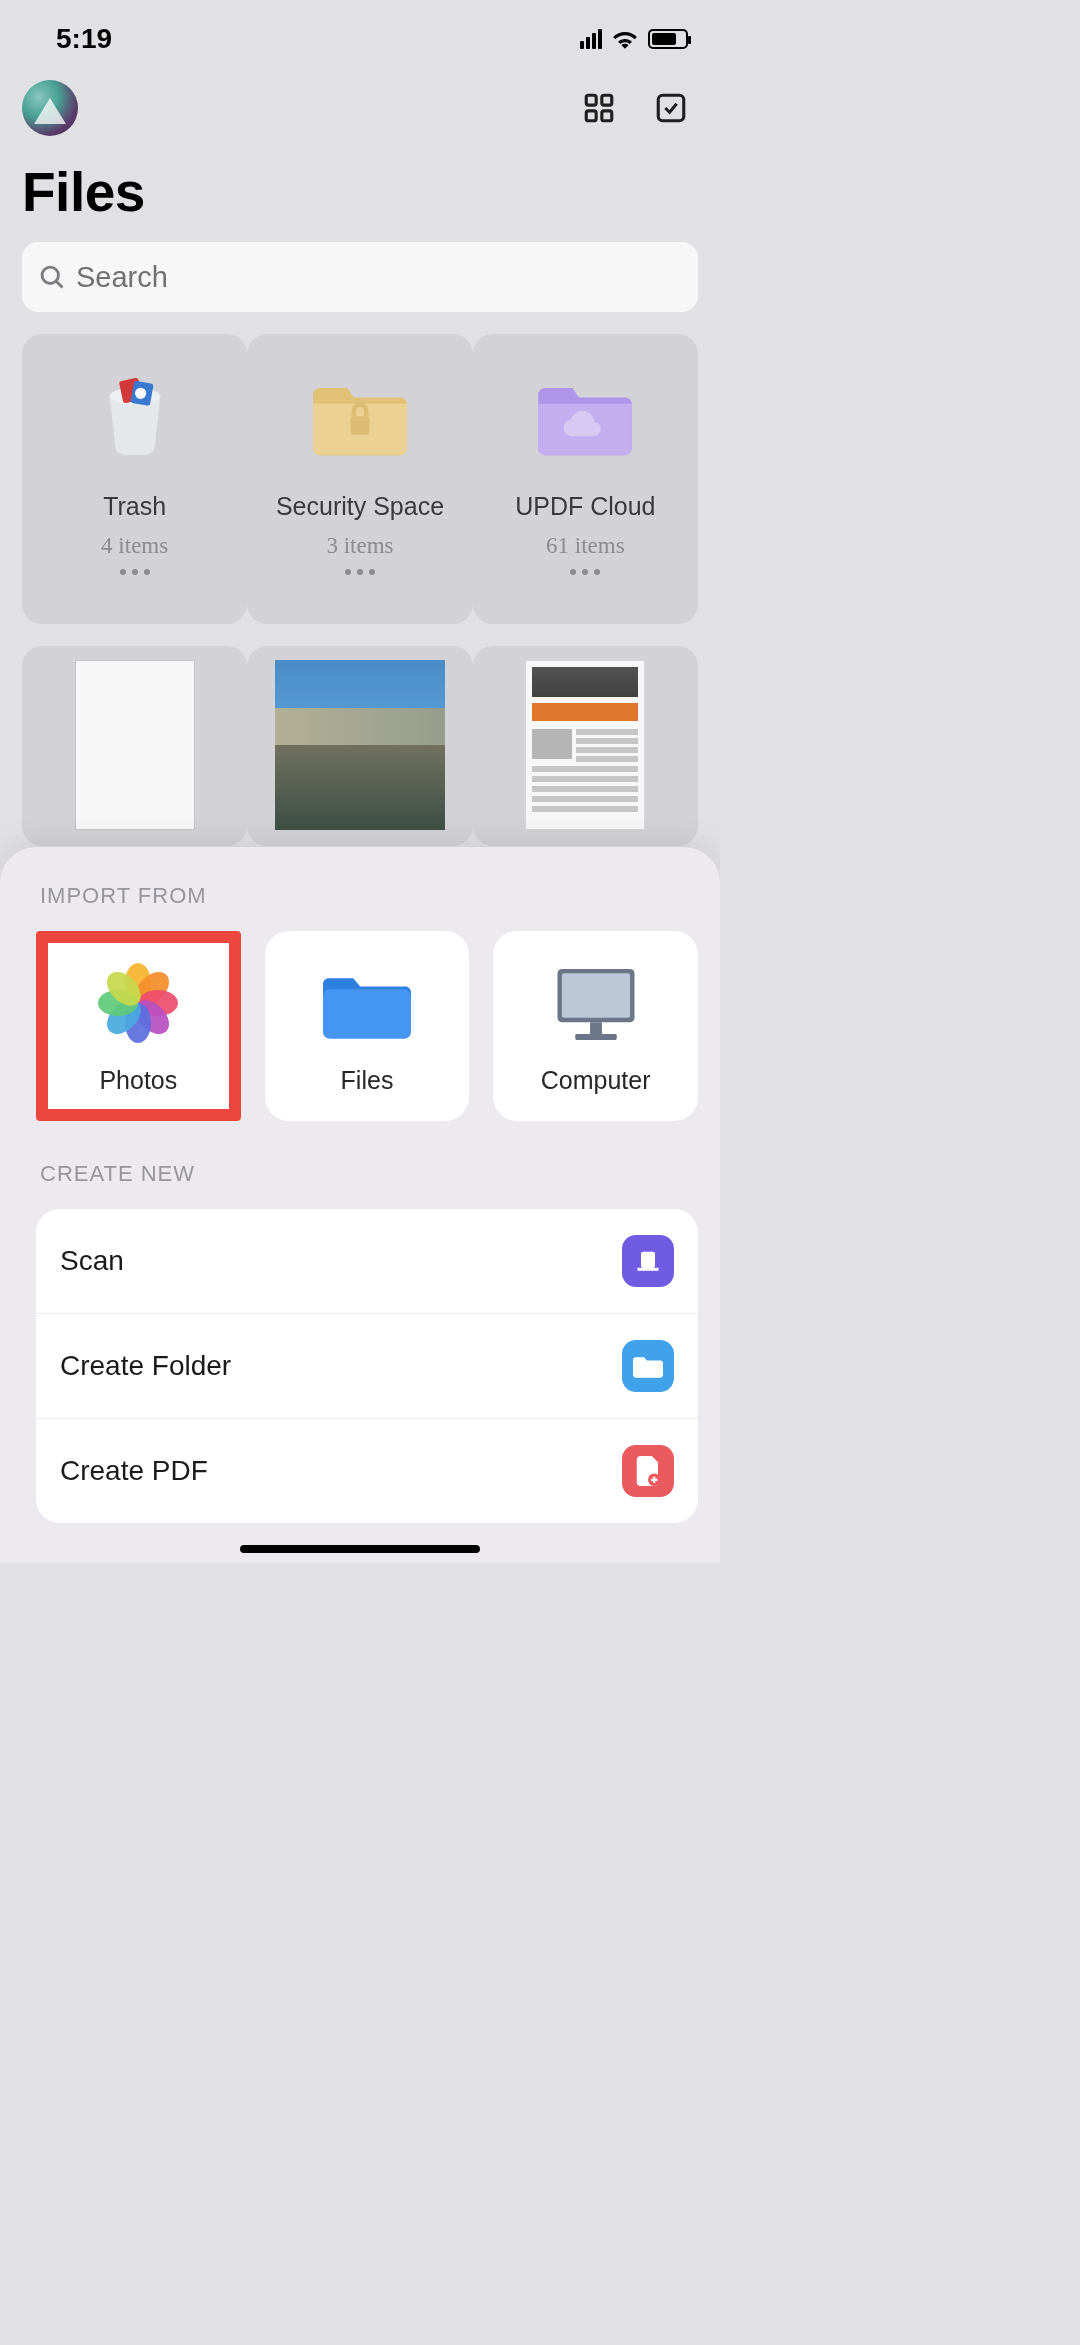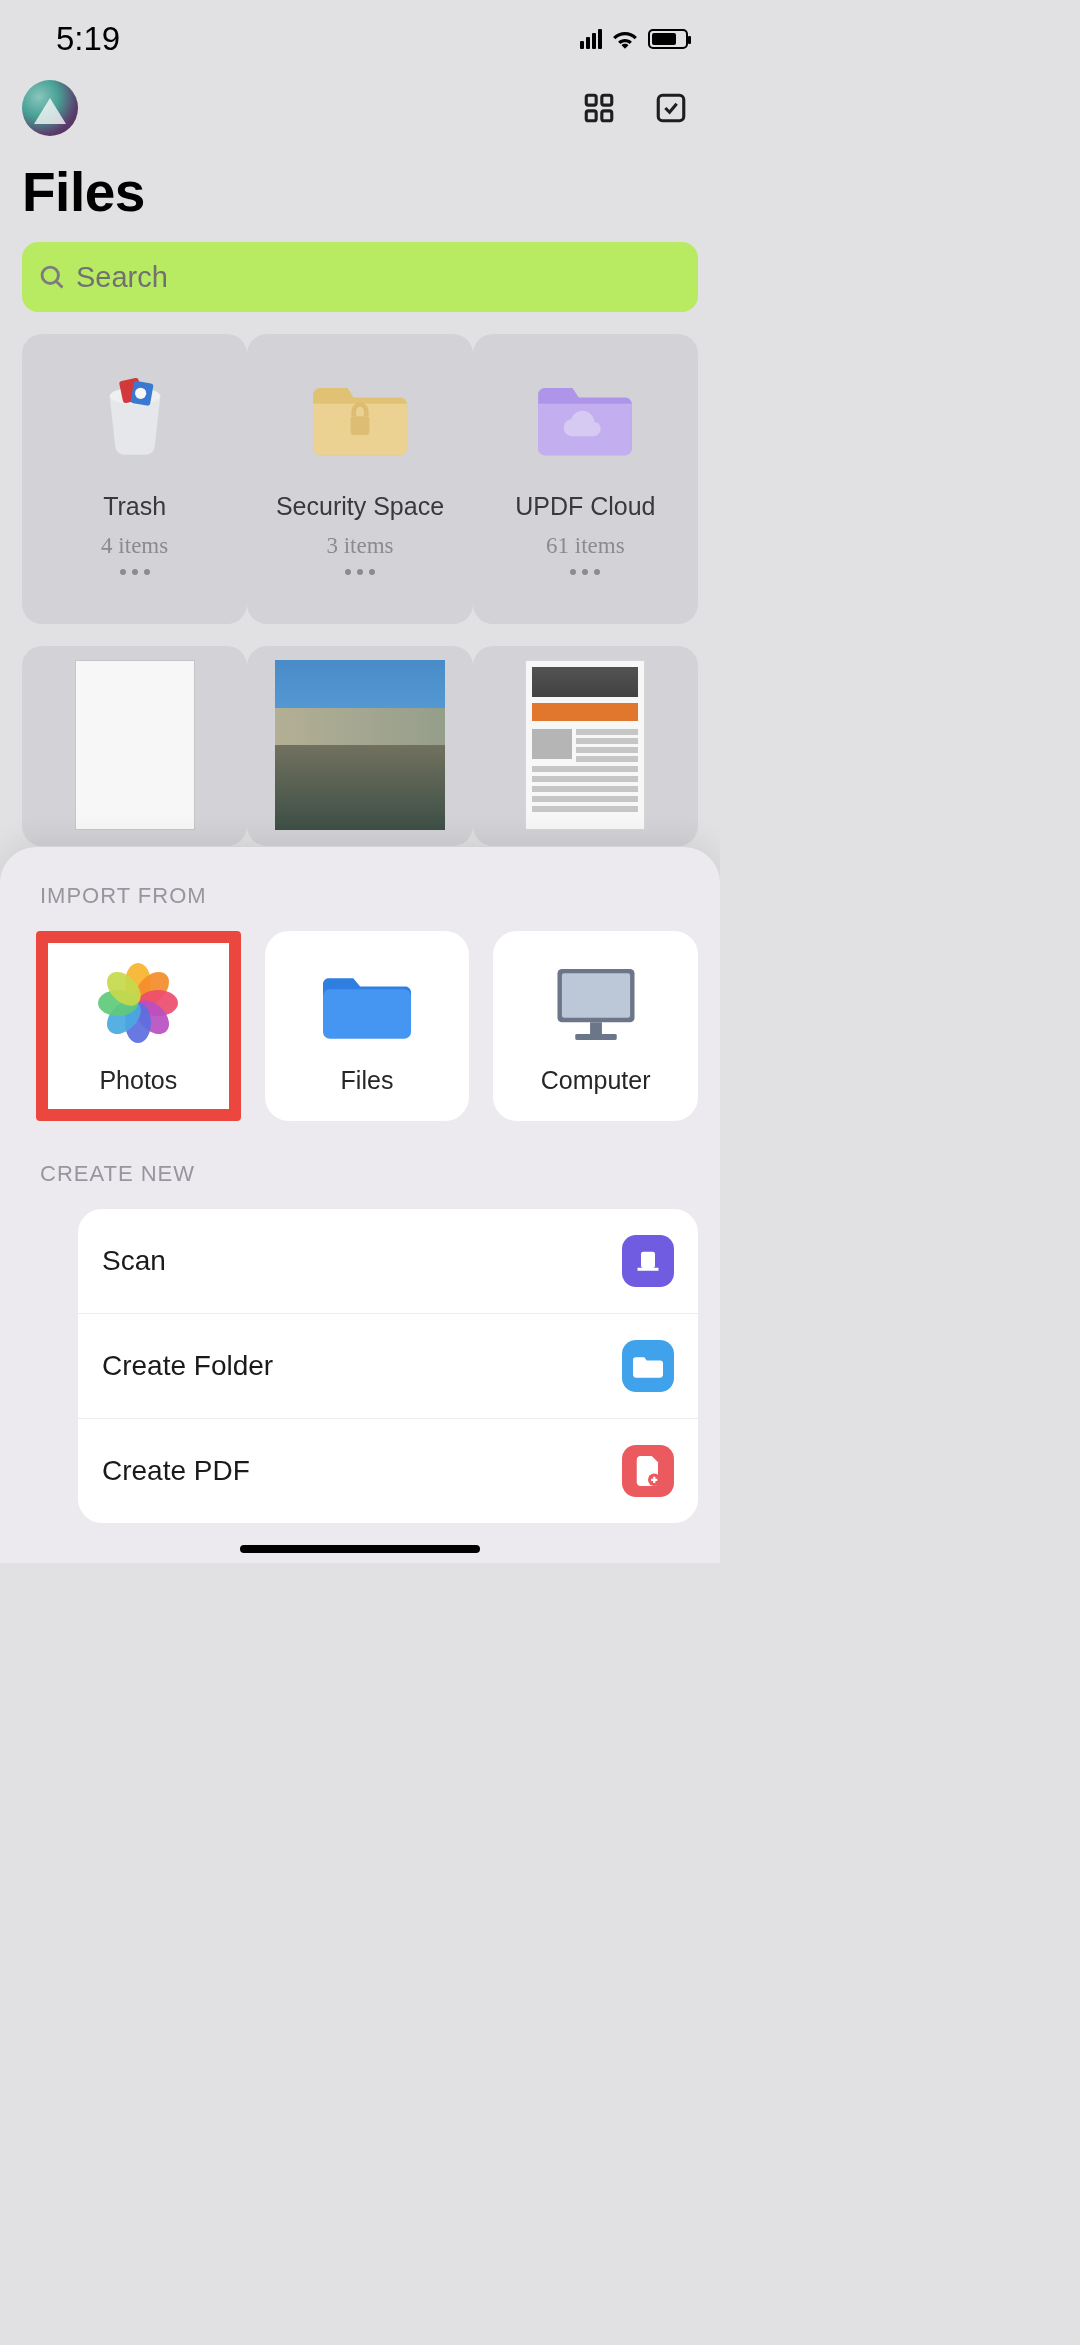--- a/index.html
+++ b/index.html
@@ -10,21 +10,21 @@
     color: #000;
     overflow: hidden;
     position: relative;
   }
 
   
   .statusbar {
     display: flex; justify-content: space-between; align-items: center;
     padding: 18px 32px 0 56px;
     height: 60px;
-    font-size: 33px; font-weight: 400;
+    font-size: 28px; font-weight: 700;
   }
   .status-right { display: flex; align-items: center; gap: 10px; }
   .bars { display: flex; align-items: flex-end; gap: 2px; height: 20px;}
   .bars span { width:4px; background:#000; border-radius:1px;}
   .bars span:nth-child(1){height:8px;} .bars span:nth-child(2){height:12px;}
   .bars span:nth-child(3){height:16px;} .bars span:nth-child(4){height:20px;}
   .battery {
     width: 40px; height: 20px; border: 2px solid #000; border-radius: 5px;
     position: relative; display: flex; align-items: center; padding: 2px;
   }
@@ -37,21 +37,21 @@
   .avatar { width:56px; height:56px; border-radius:50%; background: radial-gradient(circle at 30% 30%, #8ecbc4 0%, #4aa79a 35%, #5e3d6e 70%, #4a2d4f 100%); position:relative; overflow:hidden;}
   .avatar::before { content:""; position:absolute; top:18px; left:12px; width:0; height:0;
     border-left:16px solid transparent; border-right:16px solid transparent; border-bottom:26px solid rgba(255,255,255,0.8);}
   .header-icons { display:flex; gap:38px; align-items:center; margin-right:10px;}
   .grid-icon, .check-icon { width:34px; height:34px; }
   .page-title { font-size: 55px; font-weight: 800; margin: 24px 0 18px 0; letter-spacing: -0.5px;}
 
   
   .search {
     margin: 0 22px;
-    background:#bef264; border-radius: 16px; height:70px;
+    background:#ffffff; border-radius: 16px; height:70px;
     display:flex; align-items:center; padding: 0 16px; gap:10px;
     color:#808084;
   }
   .search svg { flex-shrink:0; }
   .search input {
     border:none; background:transparent; font-size:29px; color:#808084; outline:none; width:100%;
   }
 
   
   .grid { display:grid; grid-template-columns: repeat(3,1fr); padding: 22px; }
@@ -97,21 +97,21 @@
   }
   .section-label { color:#96969c; font-size:22px; letter-spacing:1px; font-weight:500; margin:0 4px 22px 4px;}
 
   .import-grid { display:grid; grid-template-columns: repeat(3,1fr); gap: 24px; margin-bottom: 40px;}
   .import-card { background:#fff; border-radius: 24px; height: 190px;
     display:flex; flex-direction:column; align-items:center; justify-content:center; gap:18px;
     font-size:25px; color:#262628; }
   .import-card .iw { height:90px; display:flex; align-items:center; justify-content:center;}
   .import-card.highlight { outline: 12px solid #ec473f; outline-offset:-12px; border-radius:4px; }
 
-  .create-list { background:#fff; border-radius: 24px; overflow:hidden;margin-left:42px; }
+  .create-list { background:#fff; border-radius: 24px; overflow:hidden; }
   .create-item {
     display:flex; align-items:center; justify-content:space-between;
     padding: 26px 24px; font-size: 28px; color:#1a1a1a;
     border-bottom: 1px solid #ececee;
   }
   .create-item:last-child { border-bottom:none; }
   .badge { width:52px; height:52px; border-radius:14px; display:flex; align-items:center; justify-content:center; }
   .badge.purple{ background:#6f5ce0;}
   .badge.blue{ background:#3fa2ea;}
   .badge.red{ background:#ea5a5f;}

